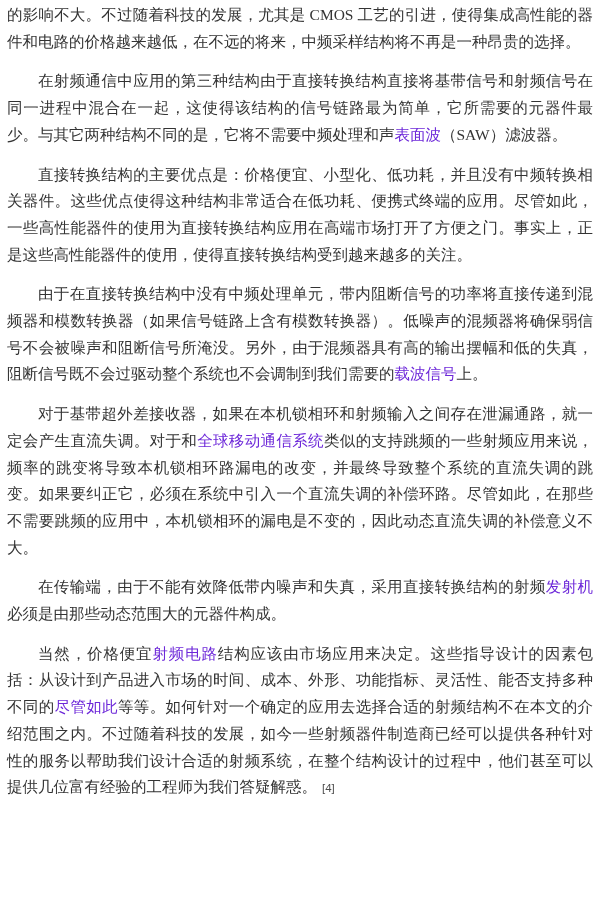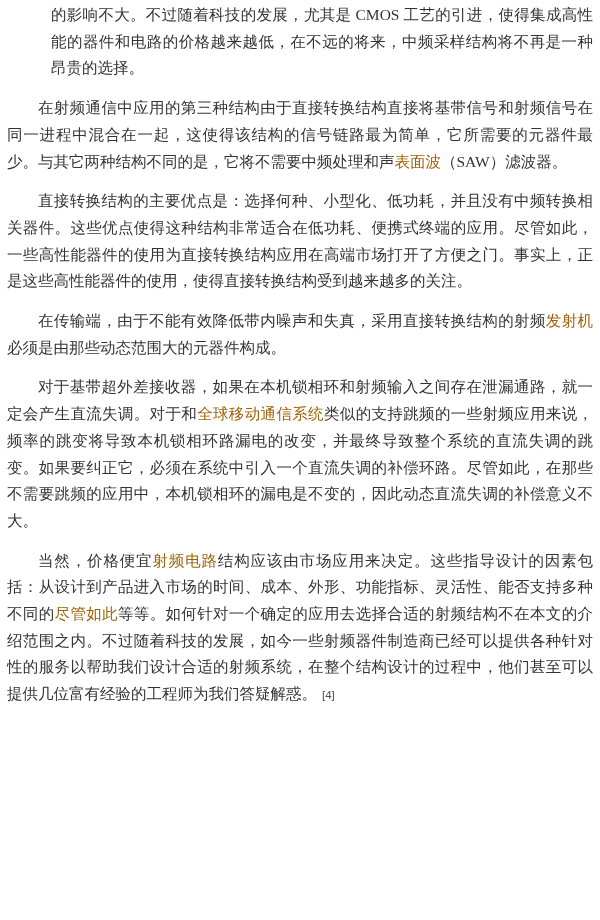--- a/index.html
+++ b/index.html
@@ -19,38 +19,38 @@
     font-size: 15.5px;
     line-height: 26.7px;
     text-align: justify;
   }
   .article p {
     margin: 0 0 13px 0;
     text-indent: 2em;
   }
   .article p.no-indent {
     text-indent: 0;
-    margin-left: 44px;
   }
   .article a.inline-link {
-    color: #a16207;
+    color: #6d28d9;
     text-decoration: none;
     cursor: pointer;
   }
   .ref-marker {
     font-family: "Liberation Sans", "DejaVu Sans", sans-serif;
     font-size: 11.5px;
     color: #4d4d4d;
     padding-left: 5px;
     cursor: pointer;
   }
 </style>
 </head>
 <body>
 
 <div class="article" id="article-body">
     <p class="no-indent"><span>的影响不大。不过随着科技的发展，尤其是 CMOS 工艺的引进，使得集成高性能的器件和电路的价格越来越低，在不远的将来，中频采样结构将不再是一种昂贵的选择。</span></p>
     <p><span>在射频通信中应用的第三种结构由于直接转换结构直接将基带信号和射频信号在同一进程中混合在一起，这使得该结构的信号链路最为简单，它所需要的元器件最少。与其它两种结构不同的是，它将不需要中频处理和声</span><a class="inline-link">表面波</a><span>（SAW）滤波器。</span></p>
-    <p><span>直接转换结构的主要优点是：选择何种、小型化、低功耗，并且没有中频转换相关器件。这些优点使得这种结构非常适合在低功耗、便携式终端的应用。尽管如此，一些高性能器件的使用为直接转换结构应用在高端市场打开了方便之门。事实上，正是这些高性能器件的使用，使得直接转换结构受到越来越多的关注。</span></p>
+    <p><span>直接转换结构的主要优点是：价格便宜、小型化、低功耗，并且没有中频转换相关器件。这些优点使得这种结构非常适合在低功耗、便携式终端的应用。尽管如此，一些高性能器件的使用为直接转换结构应用在高端市场打开了方便之门。事实上，正是这些高性能器件的使用，使得直接转换结构受到越来越多的关注。</span></p>
+    <p><span>由于在直接转换结构中没有中频处理单元，带内阻断信号的功率将直接传递到混频器和模数转换器（如果信号链路上含有模数转换器）。低噪声的混频器将确保弱信号不会被噪声和阻断信号所淹没。另外，由于混频器具有高的输出摆幅和低的失真，阻断信号既不会过驱动整个系统也不会调制到我们需要的</span><a class="inline-link">载波信号</a><span>上。</span></p>
+    <p><span>对于基带超外差接收器，如果在本机锁相环和射频输入之间存在泄漏通路，就一定会产生直流失调。对于和</span><a class="inline-link">全球移动通信系统</a><span>类似的支持跳频的一些射频应用来说，频率的跳变将导致本机锁相环路漏电的改变，并最终导致整个系统的直流失调的跳变。如果要纠正它，必须在系统中引入一个直流失调的补偿环路。尽管如此，在那些不需要跳频的应用中，本机锁相环的漏电是不变的，因此动态直流失调的补偿意义不大。</span></p>
     <p><span>在传输端，由于不能有效降低带内噪声和失真，采用直接转换结构的射频</span><a class="inline-link">发射机</a><span>必须是由那些动态范围大的元器件构成。</span></p>
-    <p><span>对于基带超外差接收器，如果在本机锁相环和射频输入之间存在泄漏通路，就一定会产生直流失调。对于和</span><a class="inline-link">全球移动通信系统</a><span>类似的支持跳频的一些射频应用来说，频率的跳变将导致本机锁相环路漏电的改变，并最终导致整个系统的直流失调的跳变。如果要纠正它，必须在系统中引入一个直流失调的补偿环路。尽管如此，在那些不需要跳频的应用中，本机锁相环的漏电是不变的，因此动态直流失调的补偿意义不大。</span></p>
     <p><span>当然，价格便宜</span><a class="inline-link">射频电路</a><span>结构应该由市场应用来决定。这些指导设计的因素包括：从设计到产品进入市场的时间、成本、外形、功能指标、灵活性、能否支持多种不同的</span><a class="inline-link">尽管如此</a><span>等等。如何针对一个确定的应用去选择合适的射频结构不在本文的介绍范围之内。不过随着科技的发展，如今一些射频器件制造商已经可以提供各种针对性的服务以帮助我们设计合适的射频系统，在整个结构设计的过程中，他们甚至可以提供几位富有经验的工程师为我们答疑解惑。</span><span class="ref-marker">[4]</span></p>
   </div>
 
 </body></html>

